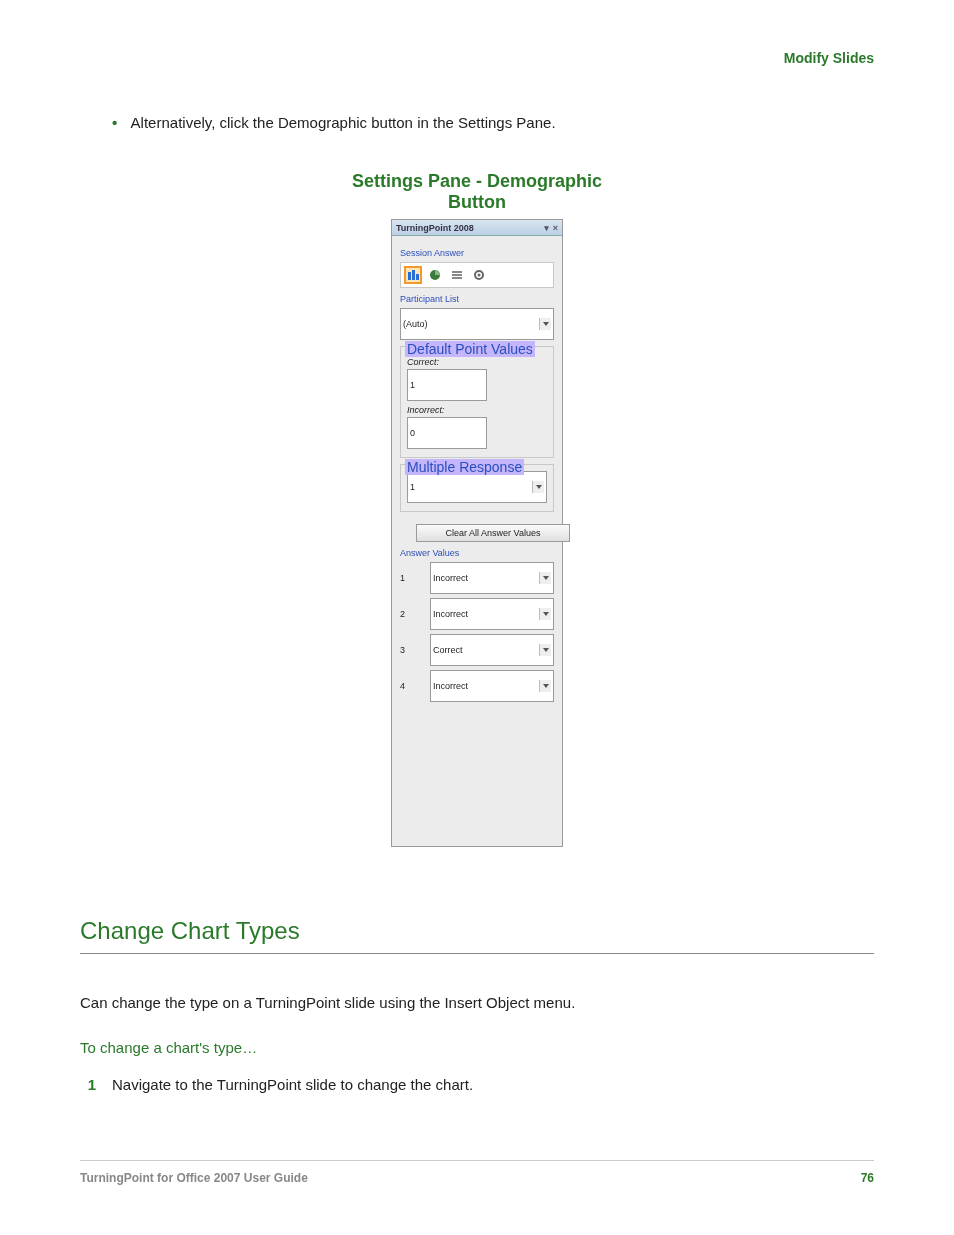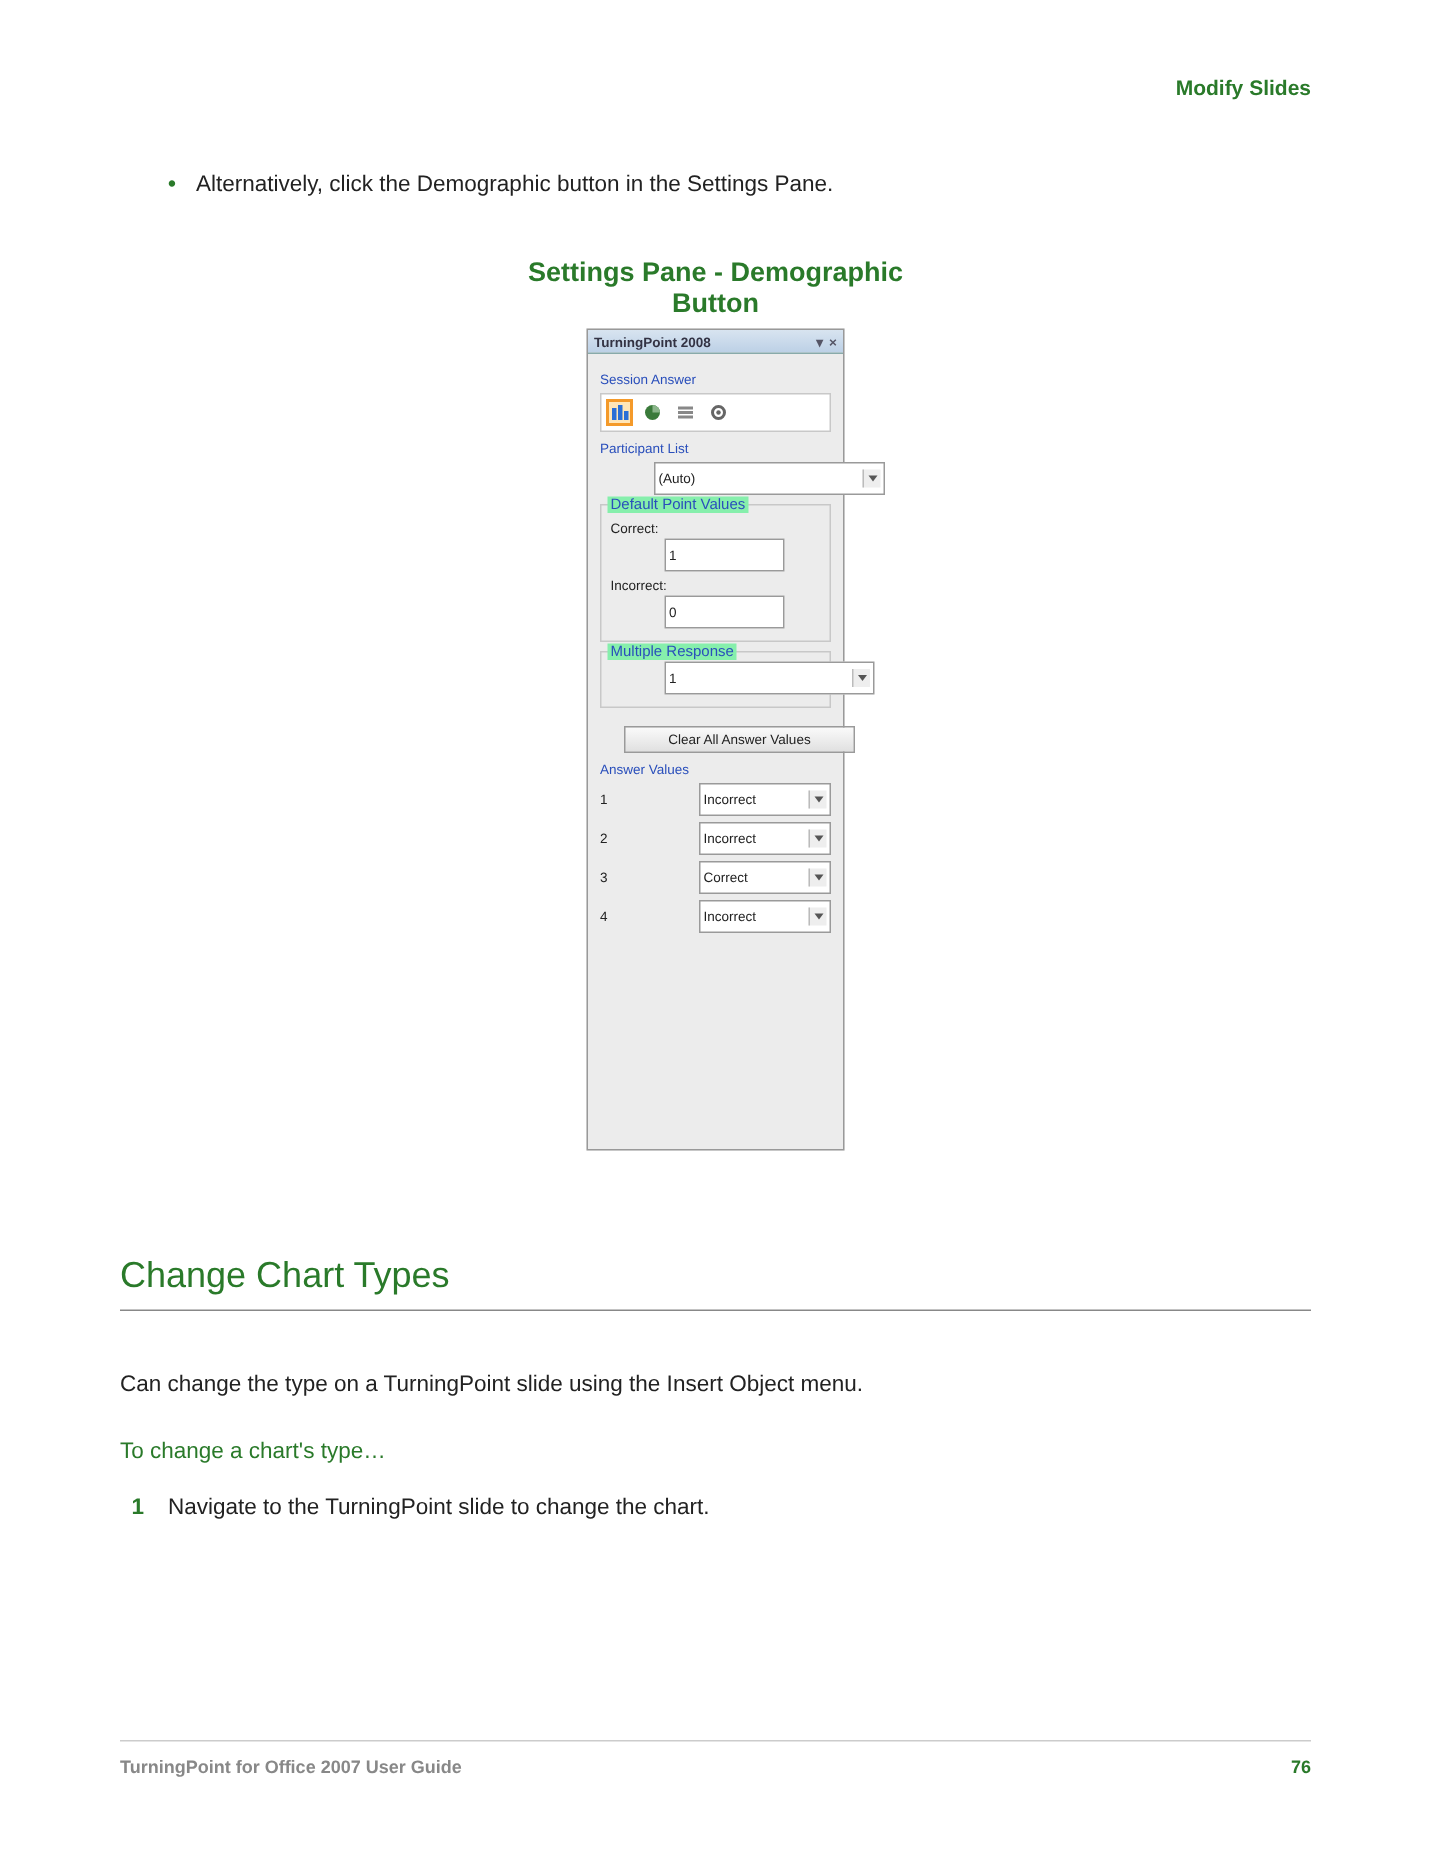--- a/index.html
+++ b/index.html
@@ -100,53 +100,53 @@
     border: 2px solid #f49a2a;
     background: #ffe6b8;
   }
   .svg-icon { width: 14px; height: 14px; }
   .select, .textfield {
     width: 100%;
     border: 1px solid #9a9a9a;
     background: #fff;
     font-size: 9px;
     padding: 1px 2px;
-    height: 22px;
+    height: 32px;
     display: flex;
     align-items: center;
     justify-content: space-between;
-    margin-left: 36px;
   }
   .textfield.small { width: 80px; }
   .select .chev {
     width: 12px; height: 12px;
     background: #eee;
     border-left: 1px solid #bbb;
     display: flex; align-items: center; justify-content: center;
   }
   .grp {
     border: 1px solid #c8c8c8;
     padding: 6px 6px 8px 6px;
     margin-top: 6px;
     position: relative;
     background: #ececec;
   }
   .grp-title {
     position: absolute;
     top: -6px;
     left: 4px;
-    background: #86efac;
+    background: #c4b5fd;
     padding: 0 2px;
     color: #2a4fbb;
-    font-size: 10px;
+    font-size: 14px;
   }
   .small-label {
     font-size: 9px;
     color: #222;
     margin: 4px 0 2px;
+    font-style: italic;
   }
   .btn {
     width: 100%;
     height: 18px;
     border: 1px solid #9a9a9a;
     background: linear-gradient(#fafafa, #e0e0e0);
     font-size: 9px;
     text-align: center;
     line-height: 16px;
     margin-top: 12px;

